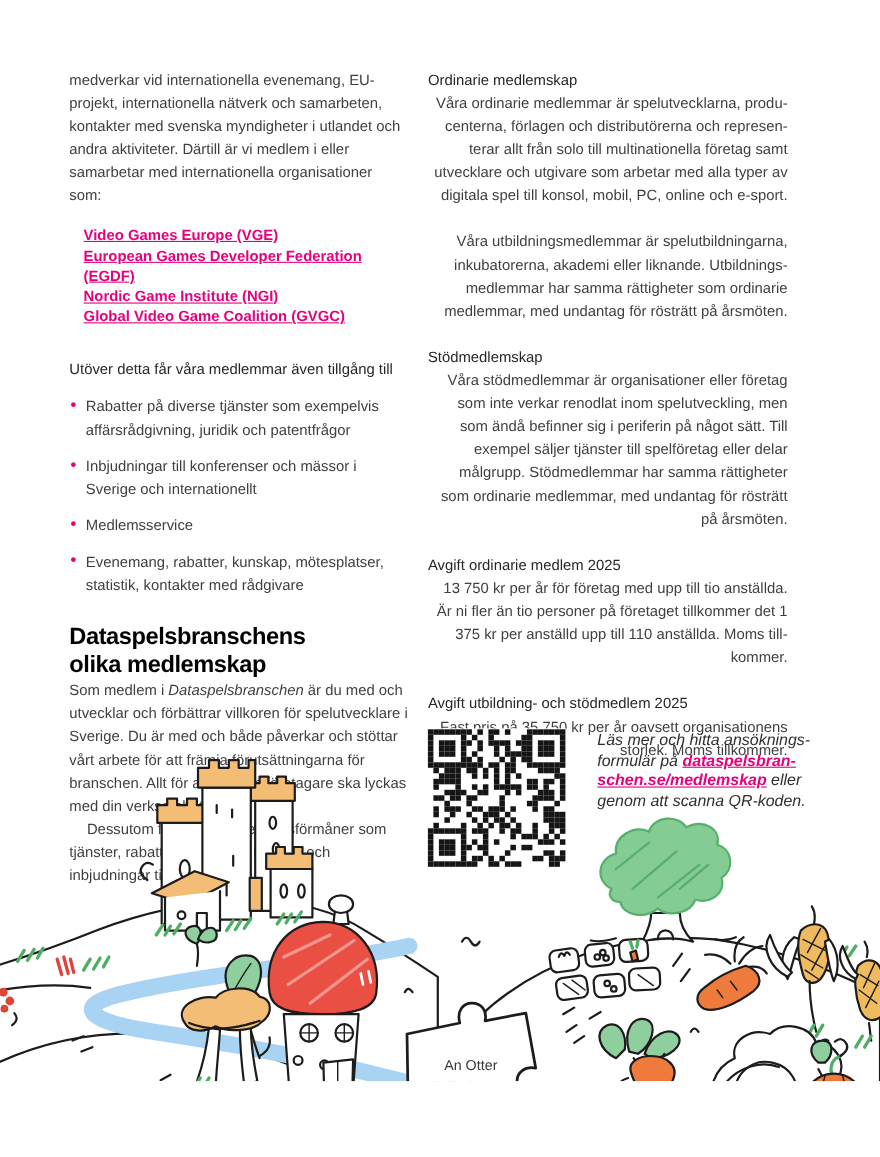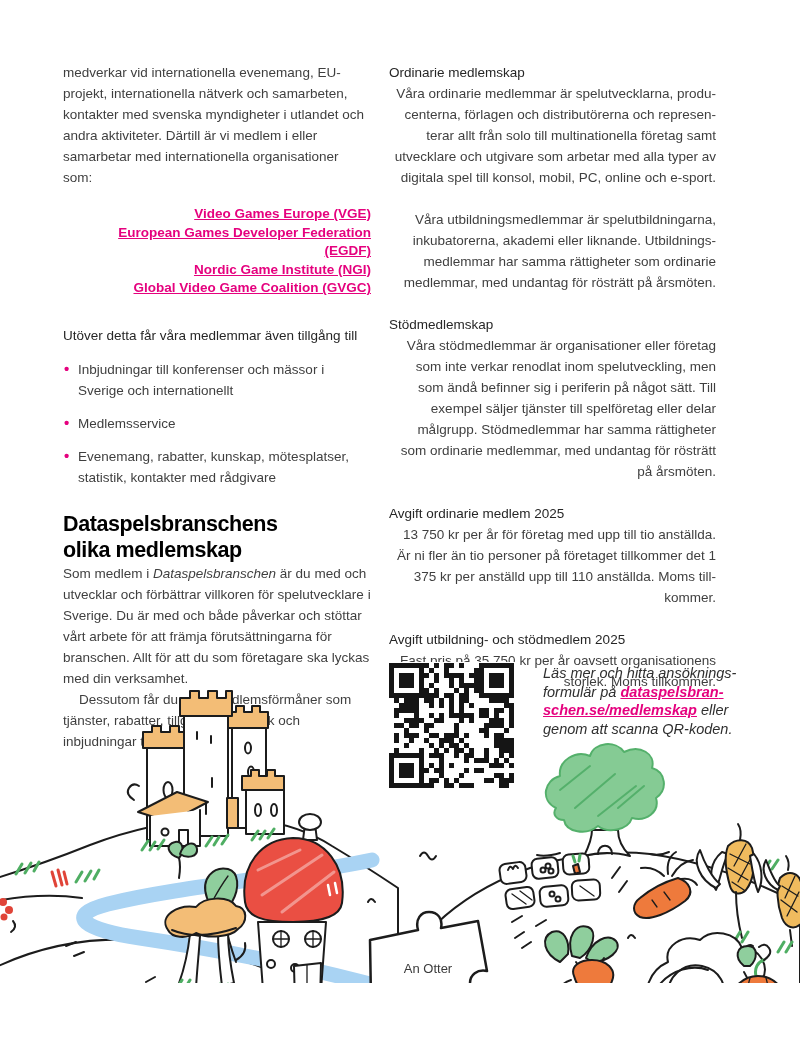--- a/index.html
+++ b/index.html
@@ -1,21 +1,21 @@
 <!DOCTYPE html>
 <html><head>
 <meta charset="utf-8">
 <style>
   html,body{margin:0;padding:0;background:#ffffff;}
   .page{position:relative;width:800px;height:983px;background:#fff;overflow:hidden;
         font-family:"Liberation Sans", sans-serif;color:#3f3f3f;}
   .col-left{position:absolute;left:63px;top:62px;width:308px;}
   .col-right{position:absolute;left:389px;top:62px;width:327px;}
   p.body{margin:0;font-size:13.5px;line-height:21px;color:#3f3f3f;}
-  .links{margin:17px 0 0 13px;text-align:right;}
+  .links{margin:17px 0 0 13px;}
   .plink{display:block;color:#e5017e;font-weight:700;text-decoration:underline;
          font-size:13.5px;line-height:18.6px;cursor:pointer;}
   .benefits-heading{margin-top:27px;font-size:13.5px;line-height:21px;font-weight:400;color:#262626;}
   ul.benefits{list-style:none;margin:13px 0 0 0;padding:0;}
   ul.benefits li{position:relative;padding-left:15px;margin-bottom:12px;
                  font-size:13.5px;line-height:21px;color:#3f3f3f;}
   ul.benefits li::before{content:"\2022";position:absolute;left:1px;top:-1px;
                  color:#e5017e;font-size:15px;font-weight:700;}
   .big-heading{margin-top:23px;font-size:21.5px;line-height:26px;font-weight:700;
                color:#000000;letter-spacing:-0.4px;}
@@ -52,20 +52,21 @@
   <div class="col-left">
     <p class="body">medverkar vid internationella evenemang, EU-projekt, internationella nätverk och samarbeten, kontakter med svenska myndigheter i utlandet och andra aktiviteter. Därtill är vi medlem i eller samarbetar med internatio­nella organisationer som:</p>
     <div class="links">
       <a class="plink">Video Games Europe (VGE)</a>
       <a class="plink">European Games Developer Federation (EGDF)</a>
       <a class="plink">Nordic Game Institute (NGI)</a>
       <a class="plink">Global Video Game Coalition (GVGC)</a>
     </div>
     <p class="benefits-heading">Utöver detta får våra medlemmar även tillgång till</p>
     <ul class="benefits">
+      <li>Rabatter på diverse tjänster som exempelvis affärsrådgivning, juridik och patentfrågor</li>
       <li>Inbjudningar till konferenser och mässor i Sverige och internationellt</li>
       <li>Medlemsservice</li>
       <li>Evenemang, rabatter, kunskap, mötesplatser, statistik, kontakter med rådgivare</li>
     </ul>
     <div class="big-heading">
       <div>Dataspelsbranschens</div>
       <div>olika medlemskap</div>
     </div>
     <p class="body intro"><span>Som medlem i </span><em>Dataspelsbranschen</em><span> är du med och ut­vecklar och förbättrar villkoren för spelutvecklare i Sverige. Du är med och både påverkar och stöttar vårt arbete för att främja förutsättningarna för branschen. Allt för att du som företagare ska lyckas med din verk­samhet.</span></p>
     <p class="body para2">Dessutom får du olika medlemsförmåner som tjäns­ter, rabatter, tillgång till nätverk och inbjudningar till aktiviteter.</p>

